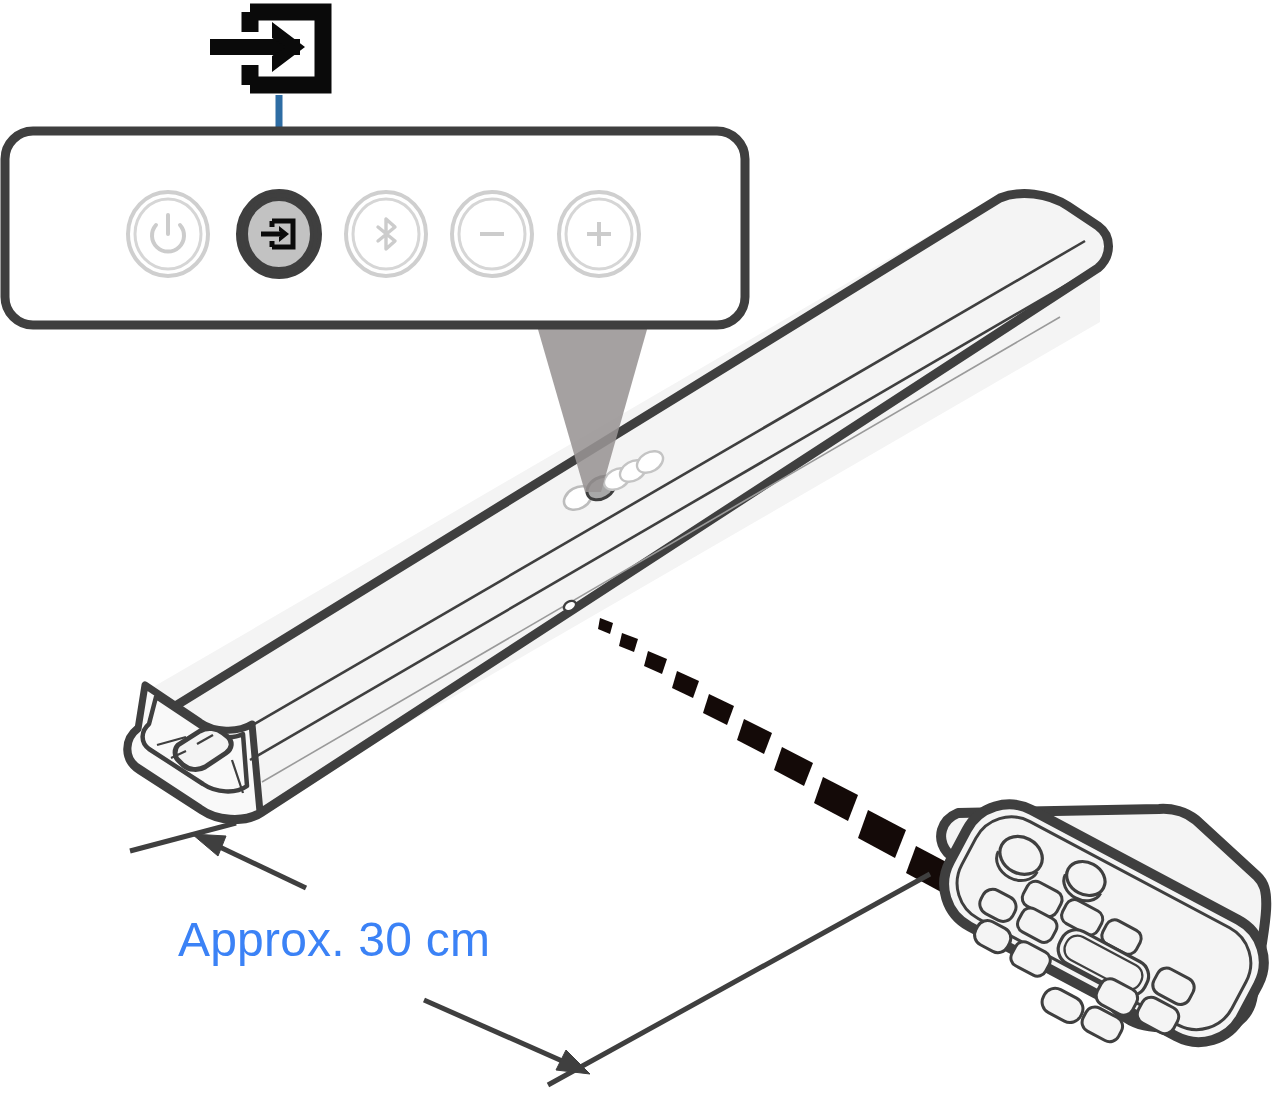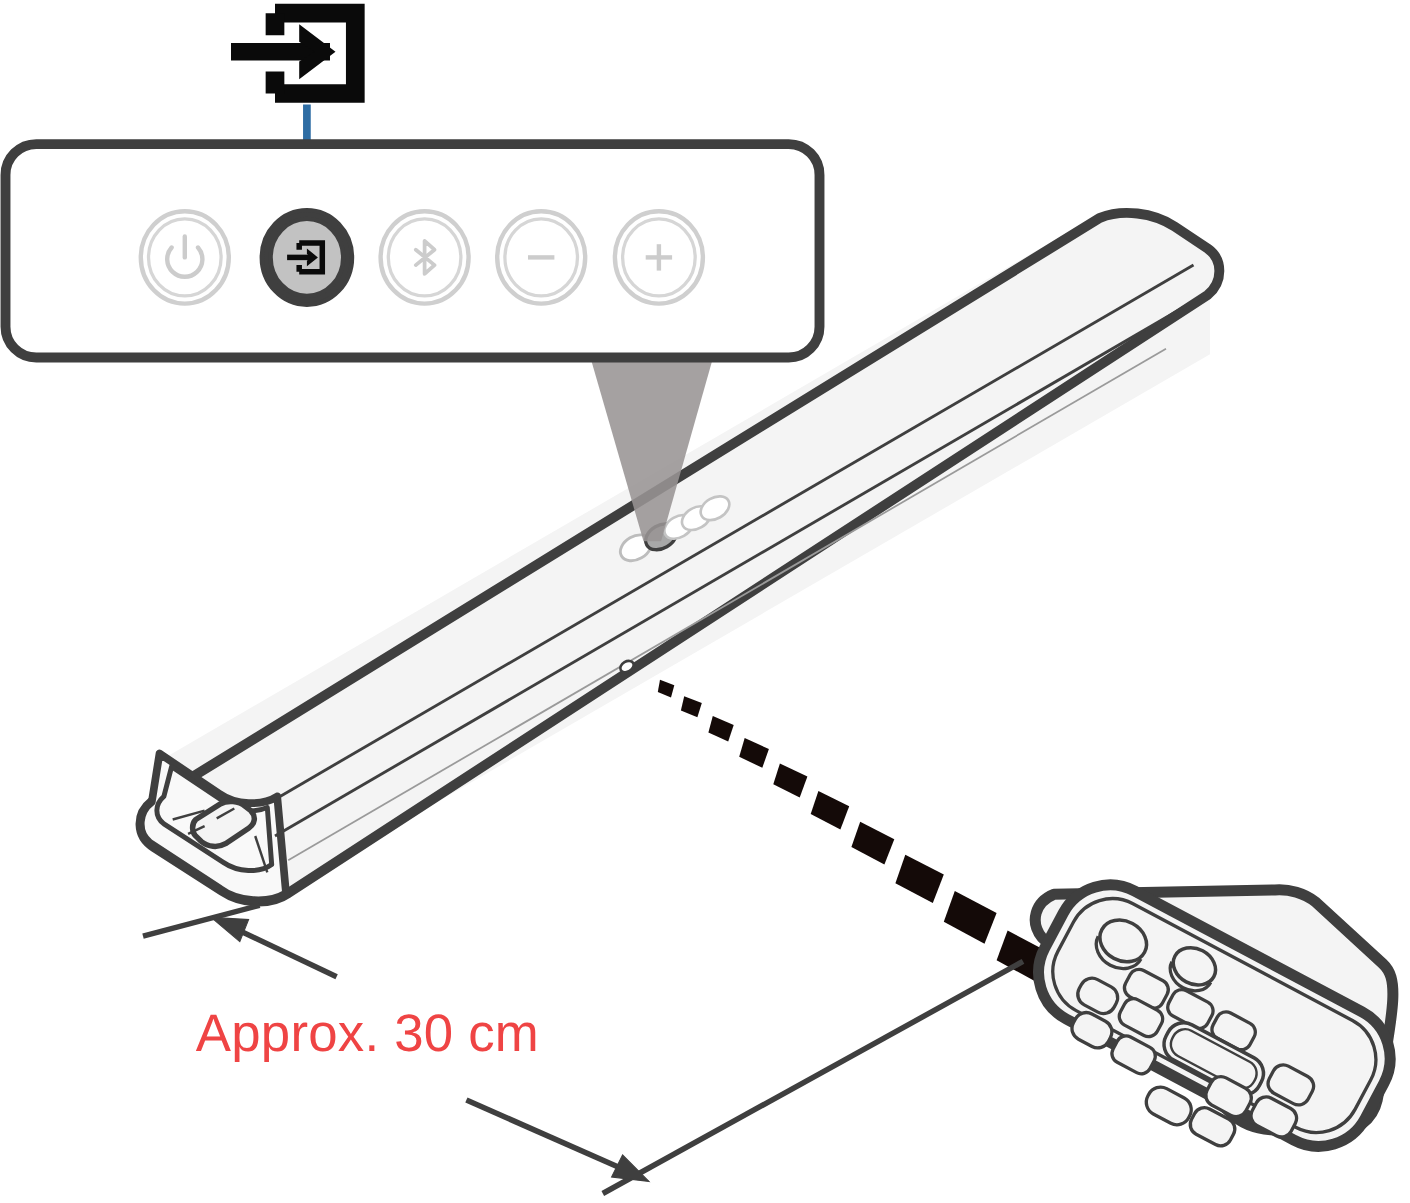--- a/index.html
+++ b/index.html
@@ -20,21 +20,21 @@
   #stage svg {
     position: absolute;
     left: 0;
     top: 0;
   }
   .dim-label {
     position: absolute;
     font-family: "Liberation Sans", sans-serif;
     font-size: 48px;
     font-weight: 400;
-    color: #ef4444;
+    color: #3b82f6;
     letter-spacing: 0.2px;
     white-space: nowrap;
   }
 </style>
 </head>
 <body>
 
 <div id="stage">
 
   <svg width="1282" height="1094" viewBox="0 0 1282 1094">

